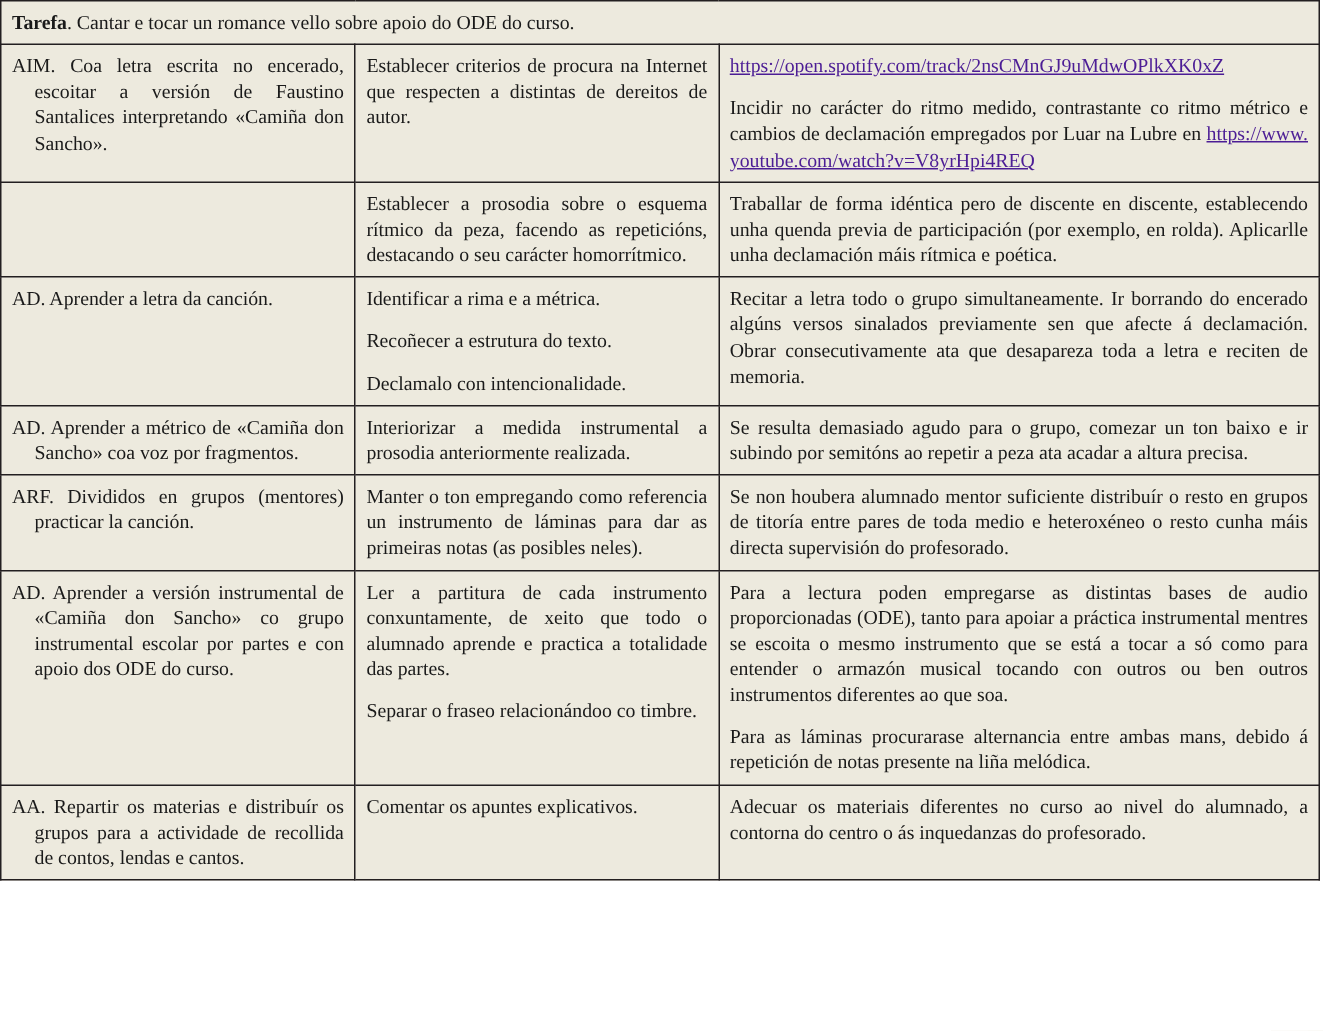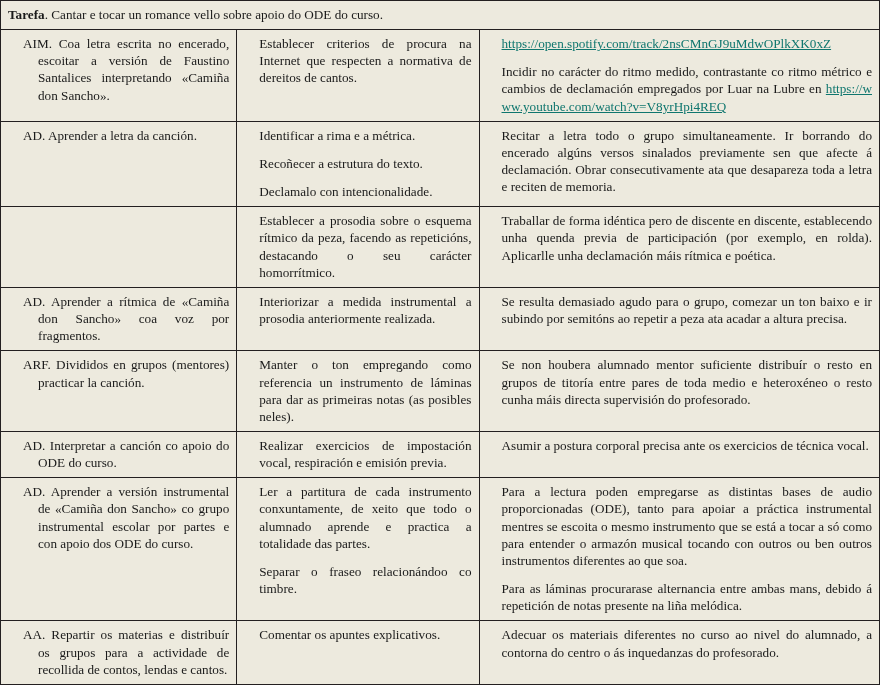--- a/index.html
+++ b/index.html
@@ -71,28 +71,28 @@
     margin: 0;
     text-indent: 0;
     padding-left: 15px;
     text-index: 0;
   }
   .act p.hang {
     padding-left: 15px;
     text-indent: -15px;
   }
   .cellblock p {
-    margin: 0 0 0 15px;
+    margin: 0 0 0 0;
   }
   .cellblock p + p {
     margin-top: 11px;
   }
   .exleft { text-align: left; }
   a.url {
-    color: #0f766e;
+    color: #4c1d95;
     text-decoration: underline;
     word-break: break-all;
   }
 </style>
 </head>
 <body>
 
 <div class="page">
   <table class="doc-table">
     <colgroup>
@@ -106,57 +106,57 @@
         <td colspan="3"><span class="lead">Tarefa</span><span class="rest">. Cantar e tocar un romance vello sobre apoio do ODE do curso.</span></td>
       </tr>
 
 
 
       <tr>
         <td class="act cellblock">
           <p class="hang">AIM. Coa letra escrita no encerado, escoitar a versión de Faustino Santalices interpretando «Camiña don Sancho».</p>
         </td>
         <td class="cellblock">
-          <p>Establecer criterios de procura na Internet que respecten a normativa de dereitos de cantos.</p>
+          <p>Establecer criterios de procura na Internet que respecten a distintas de dereitos de autor.</p>
         </td>
         <td class="cellblock">
           <p><a class="url" href="#">https://open.spotify.com/track/2nsCMnGJ9uMdwOPlkXK0xZ</a></p>
           <p><span>Incidir no carácter do ritmo medido, contrastante co ritmo métrico e cambios de declamación empregados por Luar na Lubre en </span><a class="url" href="#">https://www.youtube.com/watch?v=V8yrHpi4REQ</a></p>
+        </td>
+      </tr>
+
+      <tr>
+        <td class="act cellblock">
+          <p class="hang"></p>
+        </td>
+        <td class="cellblock">
+          <p>Establecer a prosodia sobre o esquema rítmico da peza, facendo as repeticións, destacando o seu carácter homorrítmico.</p>
+        </td>
+        <td class="cellblock">
+          <p>Traballar de forma idéntica pero de discente en discente, establecendo unha quenda previa de participación (por exemplo, en rolda). Aplicarlle unha declamación máis rítmica e poética.</p>
         </td>
       </tr>
 
       <tr>
         <td class="act cellblock">
           <p class="hang">AD. Aprender a letra da canción.</p>
         </td>
         <td class="cellblock exleft">
           <p>Identificar a rima e a métrica.</p>
           <p>Recoñecer a estrutura do texto.</p>
           <p>Declamalo con intencionalidade.</p>
         </td>
         <td class="cellblock">
           <p>Recitar a letra todo o grupo simultaneamente. Ir borrando do encerado algúns versos sinalados previamente sen que afecte á declamación. Obrar consecutivamente ata que desapareza toda a letra e reciten de memoria.</p>
         </td>
       </tr>
 
       <tr>
         <td class="act cellblock">
-          <p class="hang"></p>
-        </td>
-        <td class="cellblock">
-          <p>Establecer a prosodia sobre o esquema rítmico da peza, facendo as repeticións, destacando o seu carácter homorrítmico.</p>
-        </td>
-        <td class="cellblock">
-          <p>Traballar de forma idéntica pero de discente en discente, establecendo unha quenda previa de participación (por exemplo, en rolda). Aplicarlle unha declamación máis rítmica e poética.</p>
-        </td>
-      </tr>
-
-      <tr>
-        <td class="act cellblock">
-          <p class="hang">AD. Aprender a rítmica de «Camiña don Sancho» coa voz por fragmentos.</p>
+          <p class="hang">AD. Aprender a métrico de «Camiña don Sancho» coa voz por fragmentos.</p>
         </td>
         <td class="cellblock">
           <p>Interiorizar a medida instrumental a prosodia anteriormente realizada.</p>
         </td>
         <td class="cellblock">
           <p>Se resulta demasiado agudo para o grupo, comezar un ton baixo e ir subindo por semitóns ao repetir a peza ata acadar a altura precisa.</p>
         </td>
       </tr>
 
       <tr>
@@ -164,31 +164,20 @@
           <p class="hang">ARF. Divididos en grupos (mentores) practicar la canción.</p>
         </td>
         <td class="cellblock exleft">
           <p>Manter o ton empregando como referencia un instrumento de láminas para dar as primeiras notas (as posibles neles).</p>
         </td>
         <td class="cellblock">
           <p>Se non houbera alumnado mentor suficiente distribuír o resto en grupos de titoría entre pares de toda medio e heteroxéneo o resto cunha máis directa supervisión do profesorado.</p>
         </td>
       </tr>
 
-      <tr>
-        <td class="act cellblock">
-          <p class="hang">AD. Interpretar a canción co apoio do ODE do curso.</p>
-        </td>
-        <td class="cellblock exleft">
-          <p>Realizar exercicios de impostación vocal, respiración e emisión previa.</p>
-        </td>
-        <td class="cellblock">
-          <p>Asumir a postura corporal precisa ante os exercicios de técnica vocal.</p>
-        </td>
-      </tr>
 
       <tr>
         <td class="act cellblock">
           <p class="hang">AD. Aprender a versión instrumental de «Camiña don Sancho» co grupo instrumental escolar por partes e con apoio dos ODE do curso.</p>
         </td>
         <td class="cellblock">
           <p>Ler a partitura de cada instrumento conxuntamente, de xeito que todo o alumnado aprende e practica a totalidade das partes.</p>
           <p>Separar o fraseo relacionándoo co timbre.</p>
         </td>
         <td class="cellblock">

